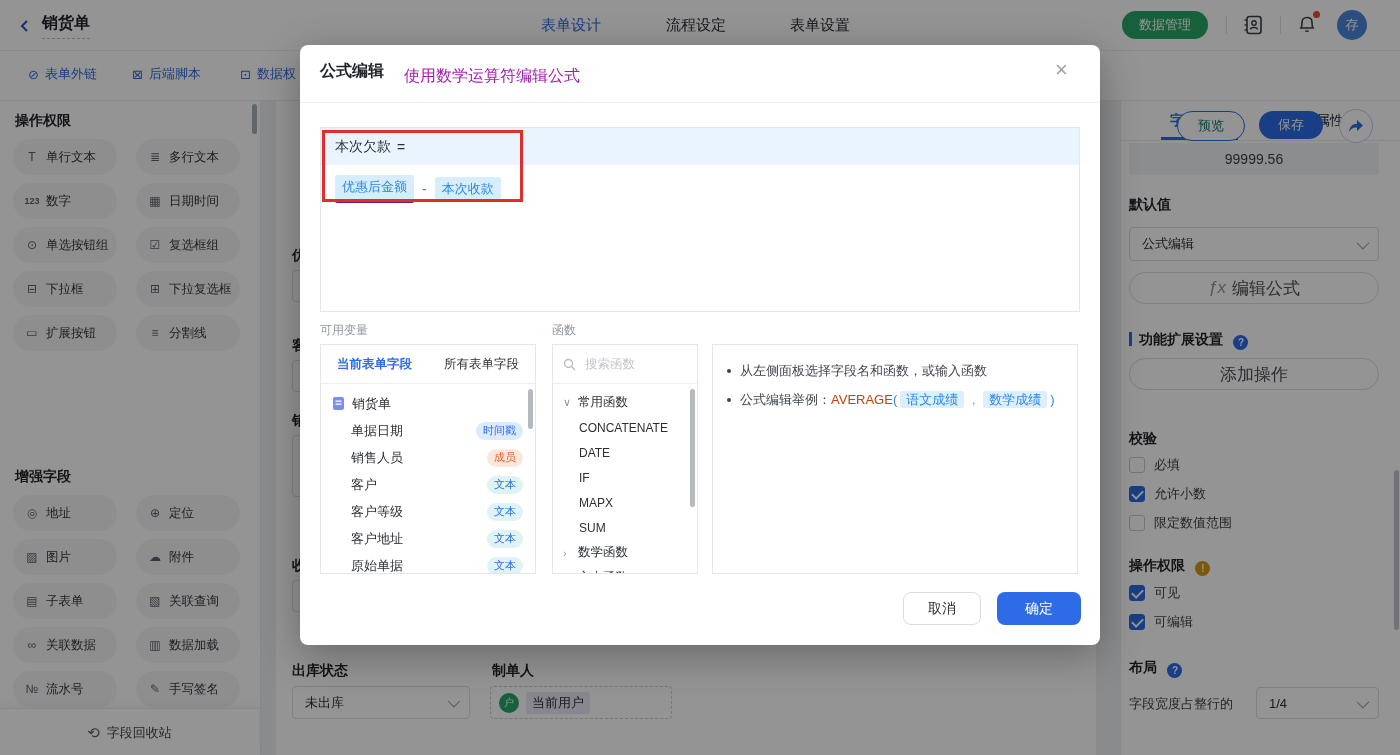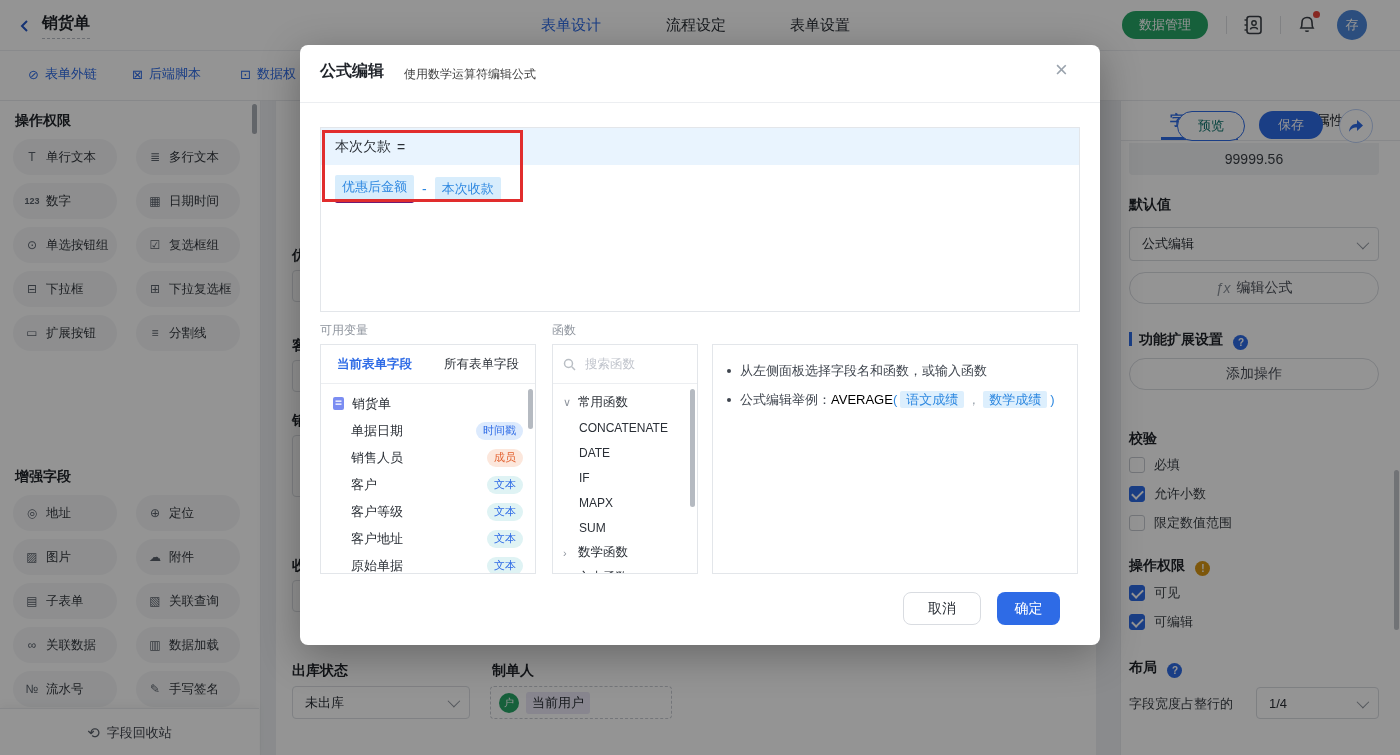--- a/index.html
+++ b/index.html
@@ -43,36 +43,36 @@
   .chev{width:8px;height:8px;border-right:1.5px solid #8f959e;border-bottom:1.5px solid #8f959e;transform:rotate(45deg) translateY(-2px);flex:none;}
   #maker-box{border:1px dashed #c9ccd2;border-radius:4px;display:flex;align-items:center;padding:0 8px;gap:7px;box-sizing:border-box;}
   #maker-avatar{width:20px;height:20px;border-radius:50%;background:#27a567;color:#fff;font-size:10px;display:flex;align-items:center;justify-content:center;flex:none;}
   #maker-chip{background:#eae7f6;color:#2a2f36;font-size:13px;padding:2px 6px;border-radius:3px;}
   
   #rightpanel{left:1120px;top:100px;width:280px;height:655px;background:#fff;border-left:1px solid #e9ebee;z-index:3;}
   .rtab{top:12px;font-size:14px;color:#1f2329;cursor:pointer;}
   .rtab.active{color:#2e6be6;font-weight:bold;}
   #rtab-underline{left:40px;top:37px;width:77px;height:3px;background:#2e6be6;}
   #rtabbar-border{left:0;top:40px;width:280px;height:1px;background:#e9ebee;}
-  .rpbtn{border:1px solid #d9dce1;border-radius:16px;background:#fff;display:flex;align-items:center;justify-content:center;font-size:14px;color:#4a4f58;cursor:pointer;box-sizing:border-box;}
+  .rpbtn{border:1px solid #d9dce1;border-radius:16px;background:#fff;display:flex;align-items:center;justify-content:center;font-size:17px;color:#4a4f58;cursor:pointer;box-sizing:border-box;}
   .rptitle{font-size:14px;font-weight:bold;color:#1f2329;}
   .qmark{display:inline-flex;width:15px;height:15px;border-radius:50%;background:#2e6be6;color:#fff;font-size:10px;font-weight:bold;align-items:center;justify-content:center;vertical-align:-2px;}
   .wmark{display:inline-flex;width:15px;height:15px;border-radius:50%;background:#d89614;color:#fff;font-size:10px;font-weight:bold;align-items:center;justify-content:center;vertical-align:-2px;}
   .cbrow{position:absolute;left:8px;display:flex;align-items:center;gap:9px;}
   .cb{width:16px;height:16px;border:1px solid #c6cad1;border-radius:3px;background:#fff;box-sizing:border-box;position:relative;cursor:pointer;flex:none;}
   .cb.on{background:#2e6be6;border-color:#2e6be6;}
   .cb.on::after{content:"";position:absolute;left:4px;top:1px;width:5px;height:9px;border-right:2px solid #fff;border-bottom:2px solid #fff;transform:rotate(45deg);}
   .cblab{font-size:13px;color:#3a3f45;}
   .rpselect{border:1px solid #d9dce1;border-radius:4px;background:#fff;display:flex;align-items:center;justify-content:space-between;padding:0 12px;font-size:13px;color:#2a2f36;box-sizing:border-box;cursor:pointer;}
   .bluebar{width:3px;height:14px;background:#2e6be6;display:inline-block;margin-right:7px;vertical-align:-2px;}
   
   #overlay{left:0;top:0;width:1400px;height:755px;background:rgba(0,0,0,0.42);z-index:50;}
   #modal{left:300px;top:45px;width:800px;height:600px;background:#fff;border-radius:8px;box-shadow:0 10px 40px rgba(0,0,0,0.3);z-index:60;}
   #modal-title{left:20px;top:16px;font-size:16px;font-weight:bold;color:#1f2329;}
-  #modal-subtitle{left:104px;top:21px;font-size:12px;color:#404040;}
+  #modal-subtitle{left:104px;top:21px;font-size:16px;color:#a21caf;}
   #modal-close{left:755px;top:12px;font-size:22px;color:#9aa3ad;cursor:pointer;}
   #modal-divider{left:0;top:57px;width:800px;height:1px;background:#eceef1;}
   #editor{left:20px;top:82px;width:760px;height:185px;border:1px solid #e3e6ea;box-sizing:border-box;}
   #editor-head{height:37px;background:#e9f4fe;display:flex;align-items:center;padding-left:14px;font-size:14px;color:#2a2f36;gap:6px;}
   #editor-body{padding:10px 14px;display:flex;align-items:center;gap:8px;}
   .fchip{background:#d8edfc;color:#2e88e0;font-size:13px;padding:3px 7px;border-radius:2px;cursor:pointer;}
   .fchip.greenline{border-bottom:4px solid #701a75;}
   #op-minus{color:#2e88e0;font-size:14px;}
   #redbox{left:22px;top:85px;width:195px;height:66px;border:3px solid #e12d2d;z-index:5;pointer-events:none;}
   .pnl-label{font-size:12px;color:#8f959e;}
@@ -89,25 +89,25 @@
   .bdg.cyan{background:#dff3f4;color:#2e6be6;}
   #fn-search{height:38px;border-bottom:1px solid #eceef1;display:flex;align-items:center;padding:0 10px;gap:7px;}
   #fn-search input{border:none;outline:none;width:95px;font-size:12.5px;color:#2a2f36;font-family:inherit;}
   #fn-search input::placeholder{color:#c0c4cc;}
   .frow{height:25px;display:flex;align-items:center;font-size:12.5px;color:#2a2f36;padding-left:10px;gap:5px;cursor:pointer;}
   .frow .caret{color:#8f959e;font-size:11px;width:10px;}
   .frow.item{padding-left:26px;font-size:12px;}
   .tiprow{display:flex;font-size:13px;color:#3f454e;line-height:19px;margin:0 0 10px 0;align-items:flex-start;}
   .tiprow .dot{width:4px;height:4px;border-radius:50%;background:#3f454e;margin:8px 9px 0 0;flex:none;}
   .tchip{background:#ddeffd;color:#2e88e0;padding:1px 6px;border-radius:2px;margin:0 3px;}
-  .fname{color:#000000;text-align:right;}
+  .fname{color:#c2410c;text-align:right;}
   .fparen{color:#2e88e0;}
   .mbtn{border-radius:8px;font-size:14px;display:flex;align-items:center;justify-content:center;cursor:pointer;box-sizing:border-box;}
   #btn-cancel{left:603px;top:547px;width:78px;height:33px;border:1px solid #d9dce1;background:#fff;color:#2a2f36;}
-  #btn-confirm{left:697px;top:547px;width:63px;height:33px;background:#2e6be6;color:#fff;}
+  #btn-confirm{left:697px;top:547px;width:84px;height:33px;background:#2e6be6;color:#fff;}
 </style>
 </head>
 <body>
 
 <div id="app">
 
   <div id="topbar" class="abs">
     <div id="back-title" class="abs">
       <svg width="14" height="14" viewBox="0 0 14 14">
           <polyline points="9,2 4,7 9,12" fill="none" stroke="#2456c7" stroke-width="2"></polyline>

